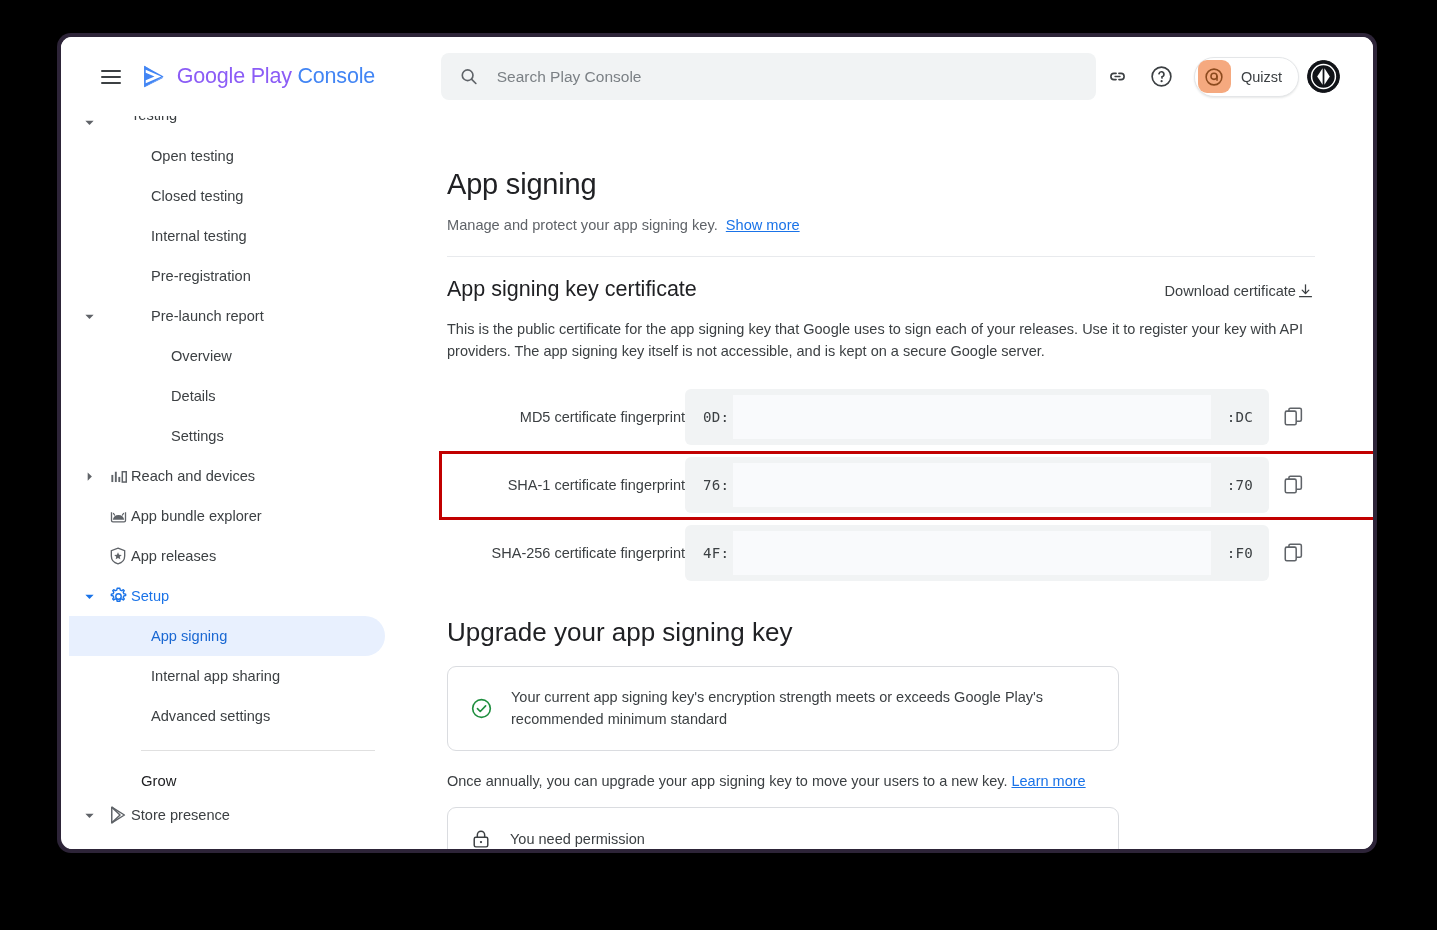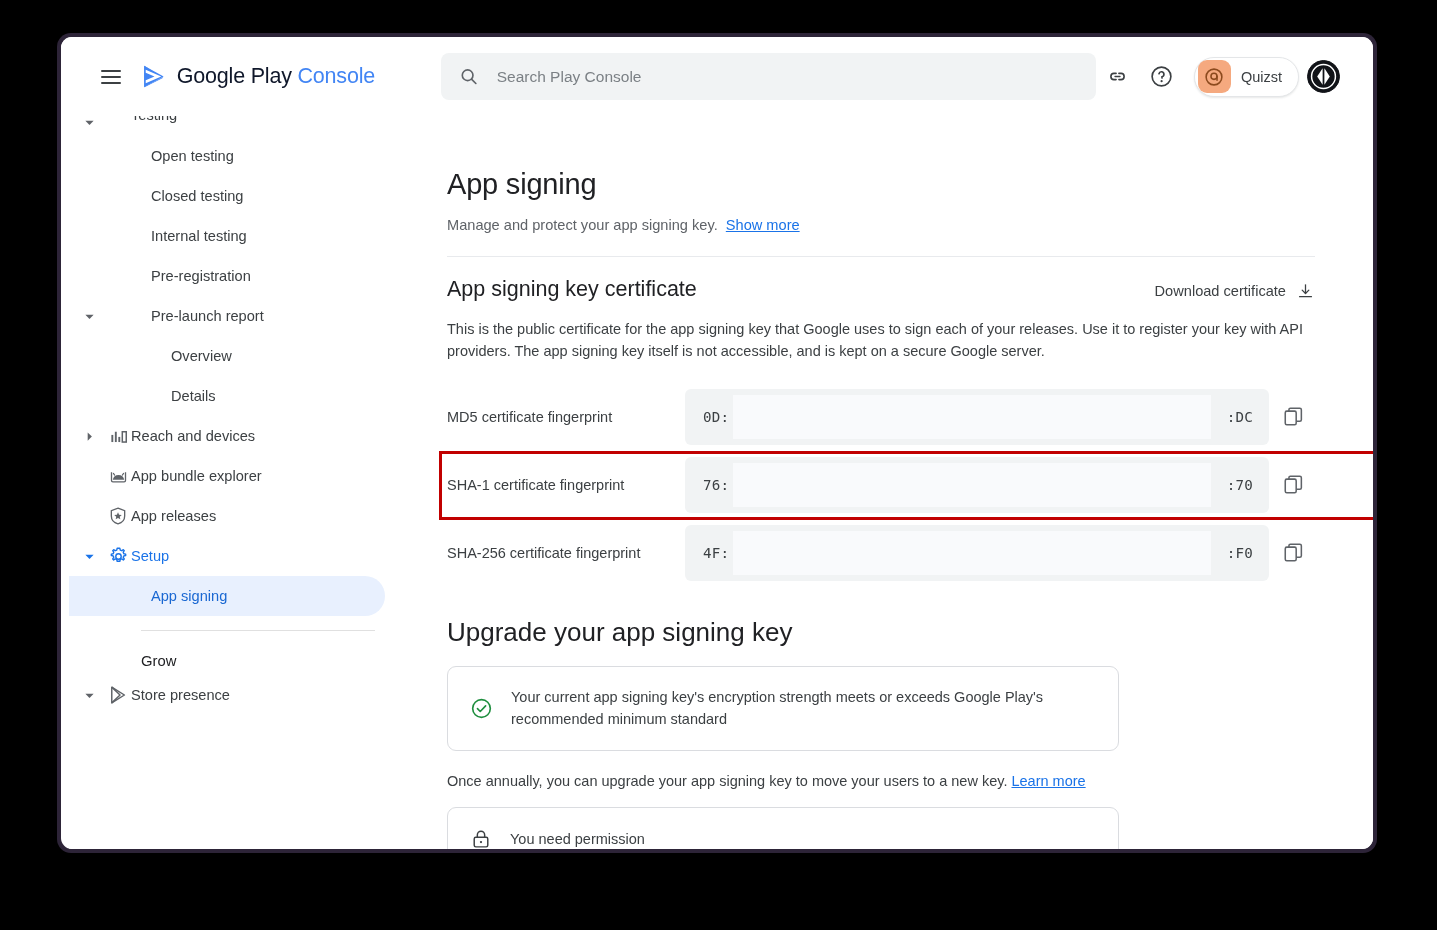--- a/index.html
+++ b/index.html
@@ -37,21 +37,21 @@
   #hamburger {
     width: 20px; height: 14px;
     margin-left: 40px; margin-right: 20px;
     display: flex; flex-direction: column; justify-content: space-between;
     cursor: pointer;
   }
   #hamburger span { display:block; height: 2px; background: #3c4043; border-radius:1px;}
   #brand { display: flex; align-items: center; gap: 9px; }
   #brand-logo { width: 27px; height: 27px; display:block; }
   #brand-text { font-size: 21.5px; letter-spacing: -.2px; white-space: nowrap;}
-  .brand-google { color: #0f172a; font-weight: 500; }
+  .brand-google { color: #8b5cf6; font-weight: 500; }
   .brand-console { color: #4285f4; font-weight: 400; }
   #searchbar {
     margin-left: 66px;
     width: 662px; height: 47px;
     background: #f1f3f4;
     border-radius: 8px;
     display: flex; align-items: center;
     padding: 0 18px;
     cursor: text;
   }
@@ -148,29 +148,29 @@
     margin-top: 16px; font-size: 14.6px; color: #5f6368;
   }
   #page-sub a { color: #1a73e8; text-decoration: underline; cursor: pointer; }
   .hr { height: 1px; background: #e8eaed; margin-top: 23px; }
   .section-head {
     display: flex; align-items: baseline; justify-content: space-between;
     margin-top: 20px;
   }
   h2.section-title { font-size: 21.5px; font-weight: 400; color: #202124; }
   #download-cert {
-    display: flex; align-items: center; gap: 10px;
+    display: flex; align-items: center; 
     font-size: 14.6px; color: #3c4043; cursor: pointer; padding-left: 20px;
   }
   #section-desc {
     margin-top: 16px; font-size: 14.5px; color: #3c4043;
     line-height: 1.55; max-width: 866px;
   }
   
-  #fingerprints { margin-top: 26px; position: relative; }
+  #fingerprints { margin-top: 26px; position: relative; text-align: right; }
   .fp-row {
     display: flex; align-items: center;
     height: 56px; margin-bottom: 12px;
   }
   .fp-label {
     width: 238px; flex: 0 0 238px;
     font-size: 14.5px; color: #3c4043;
   }
   .fp-value-box {
     flex: 1; height: 56px;
@@ -330,20 +330,23 @@
             </svg>
       </span>
       <span class="nav-label lvl2">Pre-launch report</span>
     </div>
     <div class="nav-item">
       <span class="nav-label lvl3">Overview</span>
     </div>
     <div class="nav-item">
       <span class="nav-label lvl3">Details</span>
     </div>
+    <div class="nav-item">
+      <span class="nav-label lvl3">Settings</span>
+    </div>
 
     <div class="nav-item" style="margin-top:0px;">
       <span class="nav-caret">
         <svg width="11" height="11" viewBox="0 0 12 12">
               <path d="M4 1.5 L8.6 6 L4 10.5 Z" fill="#5f6368"></path>
             </svg>
       </span>
       <span class="nav-icon">
         <svg width="19" height="19" viewBox="0 0 24 24">
           <rect x="3" y="10" width="2.4" height="9" fill="#5f6368"></rect>
@@ -387,20 +390,26 @@
         <svg width="21" height="21" viewBox="0 0 24 24">
           <path d="M12 2.6 l1.5 0 .5 2.1 1.7 .7 1.8 -1.2 1.1 1.1 -1.2 1.8 .7 1.7 2.1 .5 0 1.5 -2.1 .5 -.7 1.7 1.2 1.8 -1.1 1.1 -1.8 -1.2 -1.7 .7 -.5 2.1 -1.5 0 -1.5 0 -.5 -2.1 -1.7 -.7 -1.8 1.2 -1.1 -1.1 1.2 -1.8 -.7 -1.7 -2.1 -.5 0 -1.5 2.1 -.5 .7 -1.7 -1.2 -1.8 1.1 -1.1 1.8 1.2 1.7 -.7 .5 -2.1 z" fill="none" stroke="#1a73e8" stroke-width="1.6" stroke-linejoin="round"></path>
           <circle cx="12" cy="12" r="3.1" fill="none" stroke="#1a73e8" stroke-width="1.6"></circle>
         </svg>
       </span>
       <span class="nav-label">Setup</span>
     </div>
 
     <div class="nav-item active">
       <span class="nav-label lvl2">App signing</span>
+    </div>
+    <div class="nav-item">
+      <span class="nav-label lvl2">Internal app sharing</span>
+    </div>
+    <div class="nav-item">
+      <span class="nav-label lvl2">Advanced settings</span>
     </div>
 
     <div class="nav-divider"></div>
 
     <div class="nav-section-title">Grow</div>
 
     <div class="nav-item">
       <span class="nav-caret">
         <svg width="11" height="11" viewBox="0 0 12 12">
               <path d="M1.5 4 L6 8.6 L10.5 4 Z" fill="#5f6368"></path>

